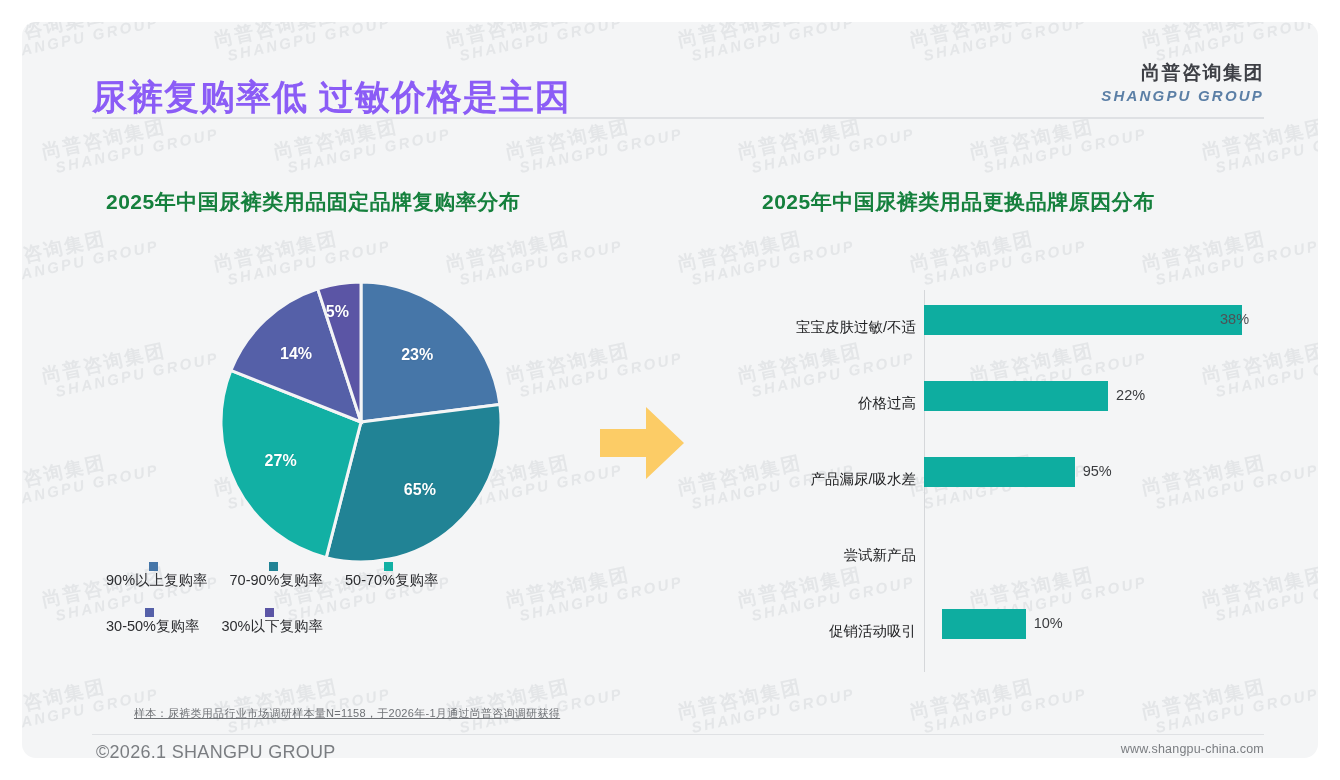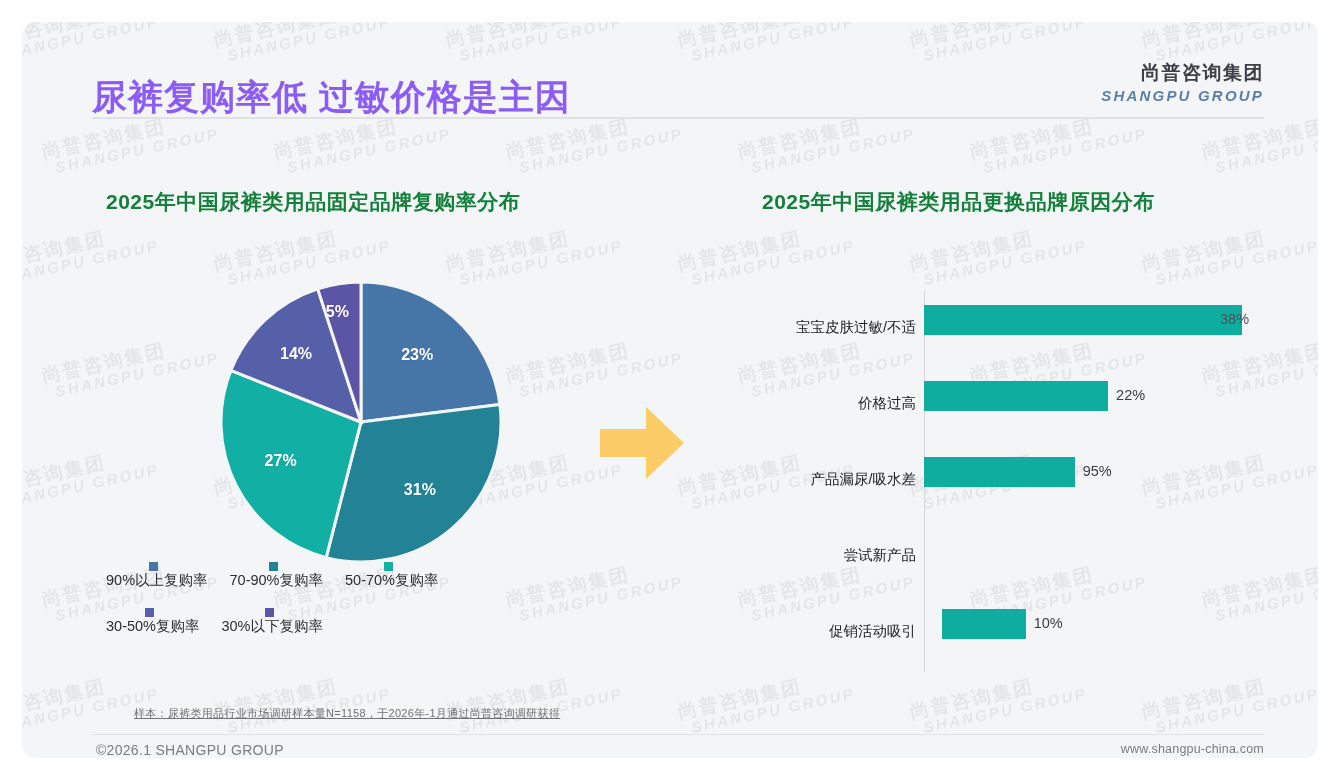--- a/index.html
+++ b/index.html
@@ -74,21 +74,21 @@
   .bar-track{position:relative;flex:1;height:45px;}
   .bar-fill{position:absolute;left:0;top:0;height:30px;background:#0eada0;}
   .bar-val{position:absolute;top:6px;font-size:14.5px;color:#3a3c3f;}
 
   
   .footnote{
     position:absolute;left:112px;top:684px;
     font-size:11px;color:#6f7276;letter-spacing:.3px;z-index:5;text-decoration:underline;
   }
   .foot-rule{position:absolute;left:70px;right:54px;top:712px;height:1px;background:#dfe1e4;z-index:5;}
-  .foot-left{position:absolute;left:74px;top:720px;font-size:14px;color:#7a7d81;letter-spacing:.3px;z-index:5;}
+  .foot-left{position:absolute;left:74px;top:720px;font-size:18px;color:#7a7d81;letter-spacing:.3px;z-index:5;}
   .foot-right{position:absolute;right:54px;top:720px;font-size:12.5px;color:#7a7d81;letter-spacing:.2px;z-index:5;}
 </style>
 </head>
 <body>
 
 <div class="slide">
 
   <div class="wm-layer" id="wm-layer">
       <div class="wm" style="left: -40px; top: -10px;">
         <span class="cn">尚普咨询集团</span>
@@ -275,21 +275,21 @@
   <div class="pie-wrap">
     <svg class="pie-svg" width="290" height="290" viewBox="0 0 290 290" id="pie-svg">
         <path d="M 145 145 L 145 5 A 140 140 0 0 1 283.8960581840269 127.4533473009974 Z" fill="#4676a8" stroke="#f4f5f6" stroke-width="3"></path>
         <path d="M 145 145 L 283.8960581840269 127.4533473009974 A 140 140 0 0 1 110.18341579692034 280.6016425580084 Z" fill="#218395" stroke="#f4f5f6" stroke-width="3"></path>
         <path d="M 145 145 L 110.18341579692034 280.6016425580084 A 140 140 0 0 1 14.831291975644774 93.46256262414515 Z" fill="#12b0a4" stroke="#f4f5f6" stroke-width="3"></path>
         <path d="M 145 145 L 14.831291975644774 93.46256262414515 A 140 140 0 0 1 101.73762078750734 11.852087718678519 Z" fill="#5560a8" stroke="#f4f5f6" stroke-width="3"></path>
         <path d="M 145 145 L 101.73762078750734 11.852087718678519 A 140 140 0 0 1 144.99999999999997 5 Z" fill="#5b55a5" stroke="#f4f5f6" stroke-width="3"></path>
       </svg>
     <div id="pie-labels">
         <div class="pie-label" style="left: 295.195px; top: 83.9902px;">23%</div>
-        <div class="pie-label" style="left: 297.841px; top: 219.01px;">31%</div>
+        <div class="pie-label" style="left: 297.841px; top: 219.01px;">65%</div>
         <div class="pie-label" style="left: 158.591px; top: 189.951px;">27%</div>
         <div class="pie-label" style="left: 174.022px; top: 82.9349px;">14%</div>
         <div class="pie-label" style="left: 219.792px; top: 41.3543px;">5%</div>
       </div>
   </div>
 
   <div class="legend">
     <div class="legend-row">
       <div class="legend-item">
         <span class="legend-swatch" style="background:#4676a8"></span>

